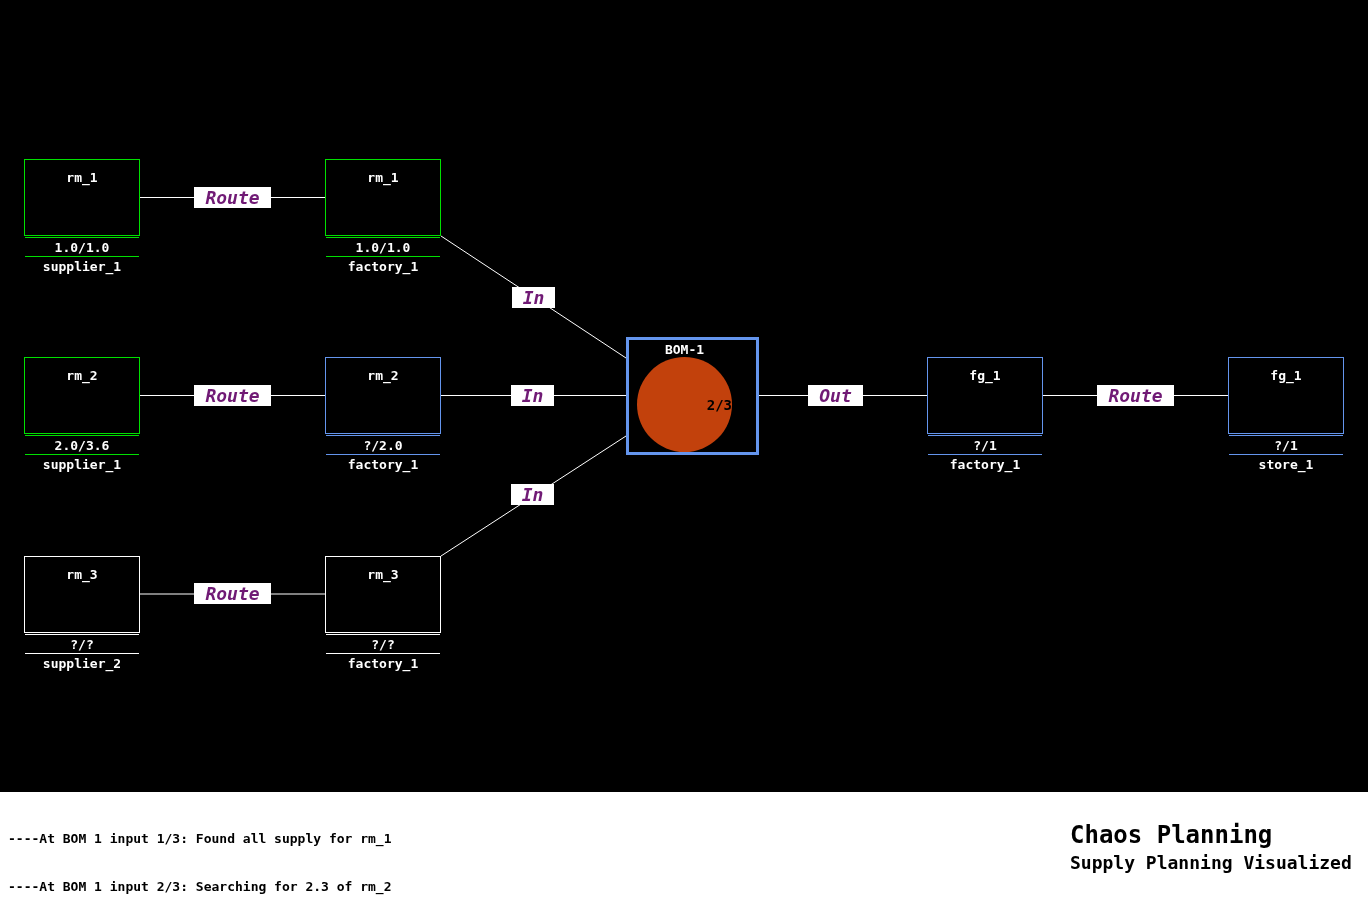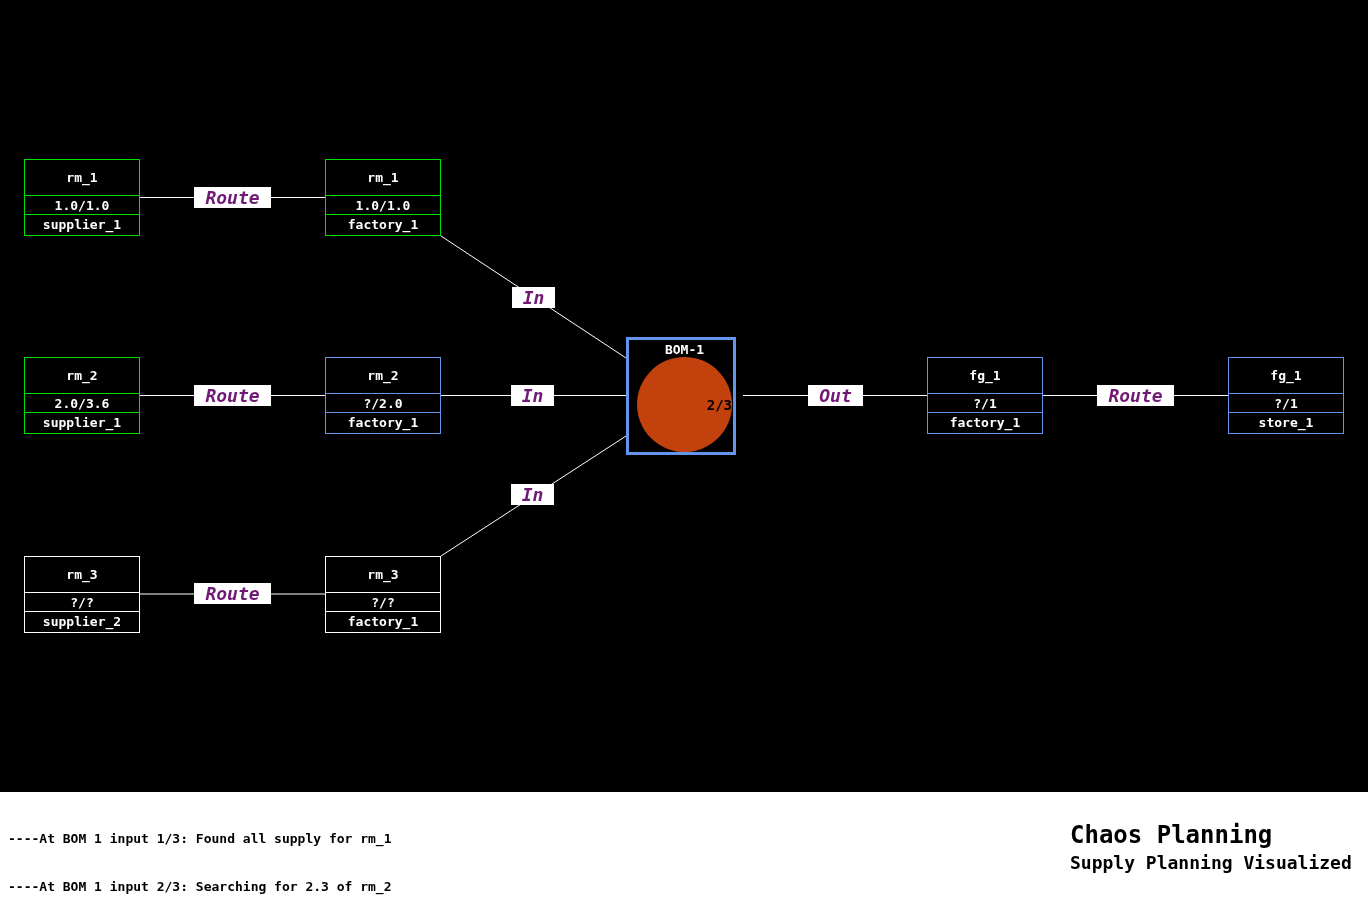--- a/index.html
+++ b/index.html
@@ -18,27 +18,27 @@
     width: 116px;
     height: 77px;
     border: 1px solid var(--bc, #fff);
     color: #fff;
     font-size: 13px;
     z-index: 1;
     background: #000;
     text-align: left;
   }
   .node .row-name { height: 35px; display: flex; align-items: center; justify-content: center; }
-  .node .row-qty  { height: 19px; border-top: 1px solid var(--bc, #fff); display: flex; align-items: center; justify-content: center; }
+  .node .row-qty  { height: 19px; border-top: 1px solid var(--bc, #fff); display: flex; align-items: center; justify-content: center; margin-top: 42px; }
   .node .row-loc  { height: 20px; border-top: 1px solid var(--bc, #fff); display: flex; align-items: center; justify-content: center; }
 
   .bom {
     position: absolute;
     left: 626px; top: 337px;
-    width: 110px; height: 118px;
+    width: 133px; height: 118px;
     border: 3px solid var(--bc, #6495ed);
     background: #000;
     color: #fff;
     z-index: 1;
   }
   .bom-title { position: absolute; left: 0; top: 2px; width: 111px; text-align: center; font-size: 13px; }
   .bom-circle {
     position: absolute; left: 8px; top: 17px;
     width: 95px; height: 95px;
     background: #c2410c; border-radius: 50%;

